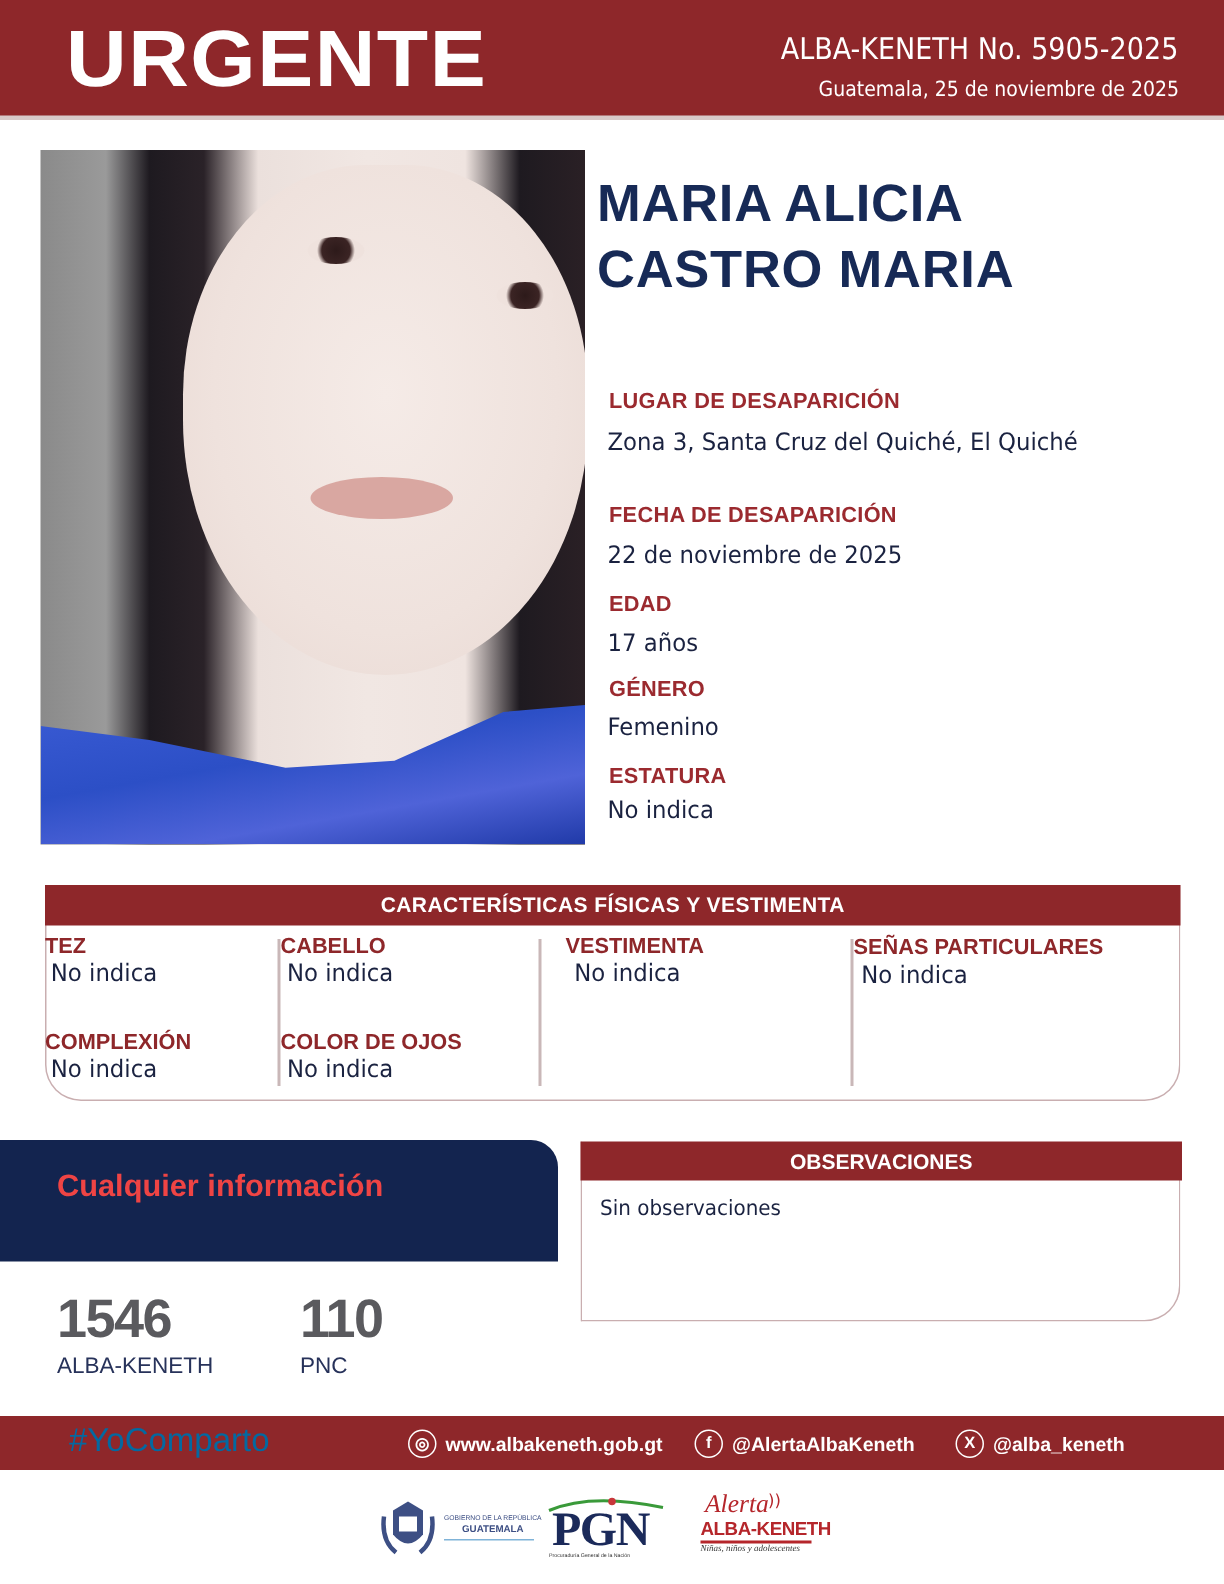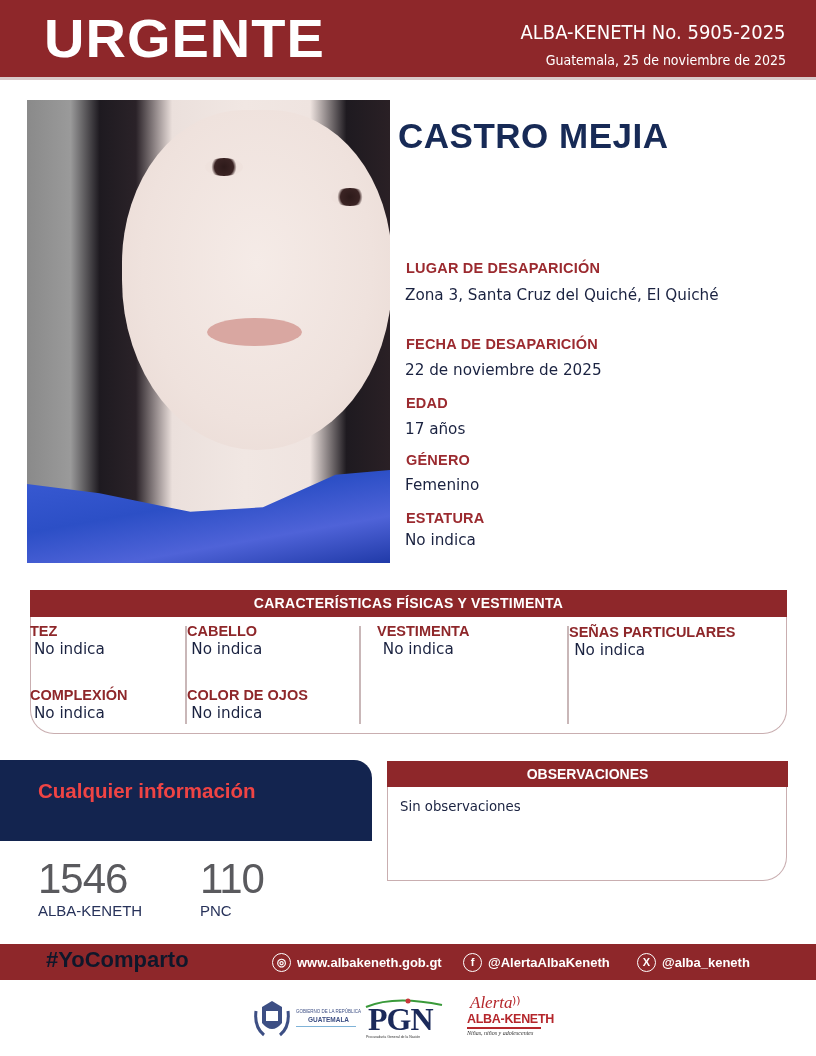--- a/index.html
+++ b/index.html
@@ -18,27 +18,27 @@
   .lbl { font-family: "Liberation Sans", sans-serif; font-weight: 900; font-size: 14.5px; color: #9b2a2f; letter-spacing: 0.2px; }
   .val { font-family: "DejaVu Sans", sans-serif; font-size: 16px; color: #1a2240; transform: scaleX(0.95); transform-origin: left; white-space: nowrap; }
   .charbox { left: 30px; top: 590px; width: 757px; height: 144px; border: 1.5px solid #c9aeb0; border-top: none; border-radius: 0 0 24px 24px; }
   .charhead { left: 30px; top: 590px; width: 757px; height: 27px; background: #8e272a; color: #fff; text-align: center; font-family: "Liberation Sans", sans-serif; font-weight: 700; font-size: 14px; line-height: 27px; letter-spacing: 0.3px; }
   .vdiv { width: 1.5px; background: #c9b7b8; }
   .ctr { }
   .cell-lbl { font-family: "Liberation Sans", sans-serif; font-weight: 900; font-size: 14.5px; color: #8e272a; white-space: nowrap; }
   .cell-val { font-family: "DejaVu Sans", sans-serif; font-size: 16px; color: #1a2240; white-space: nowrap; transform: scaleX(0.95); }
   .contactbox { left: 0; top: 760px; width: 372px; height: 81px; background: #13244f; border-radius: 0 18px 0 0; }
   .contacttxt { left: 38px; top: 780px; font-family: "Liberation Sans", sans-serif; font-weight: 700; font-size: 20.5px; line-height: 22px; color: #ef4444; }
-  .bignum { font-family: "Liberation Sans", sans-serif; font-weight: 400; font-size: 42px; color: #5a5a5e; letter-spacing: -1px; }
+  .bignum { font-family: "Liberation Sans", sans-serif; font-weight: 700; font-size: 36px; color: #5a5a5e; letter-spacing: -1px; }
   .numlbl { font-family: "Liberation Sans", sans-serif; font-size: 15px; color: #27325a; }
   .obsbox { left: 387px; top: 761px; width: 400px; height: 120px; border: 1.5px solid #c9aeb0; border-top: none; border-radius: 0 0 24px 0; }
   .obshead { left: 387px; top: 761px; width: 401px; height: 26px; background: #8e272a; color: #fff; text-align: center; font-family: "Liberation Sans", sans-serif; font-weight: 900; font-size: 14px; line-height: 26px; }
   .obstxt { left: 400px; top: 798px; font-family: "DejaVu Sans", sans-serif; font-size: 14px; color: #1a2240; transform: scaleX(0.95); transform-origin: left; }
   .footer { left: 0; top: 944px; width: 816px; height: 36px; background: #8e272a; }
-  .hashtag { left: 46px; top: 947px; font-family: "Liberation Sans", sans-serif; font-weight: 700; font-size: 22px; color: #0f172a; }
+  .hashtag { left: 46px; top: 947px; font-family: "Liberation Sans", sans-serif; font-weight: 400; font-size: 22px; color: #0369a1; }
   .social { top: 952px; height: 20px; display: flex; align-items: center; gap: 6px; color: #fff; font-family: "Liberation Sans", sans-serif; font-weight: 700; font-size: 13px; }
   .social .ic { width: 19px; height: 19px; border-radius: 50%; border: 1.5px solid #fff; display: inline-flex; align-items: center; justify-content: center; font-size: 11px; font-weight: 700; }
   .logos { top: 995px; height: 50px; }
 </style>
 </head>
 <body>
 
 <div class="abs header"></div>
 <div class="abs urgente">URGENTE</div>
 <div class="abs caseno">ALBA-KENETH No. 5905-2025</div>
@@ -46,21 +46,22 @@
 
 <div class="abs photo" title="Fotografía de la persona desaparecida">
   <div class="face"></div>
   <div class="eye" style="left:178px; top:58px;"></div>
   <div class="eye" style="left:304px; top:88px;"></div>
   <div class="mouth"></div>
   <div class="shirt"></div>
 </div>
 
 <div class="abs name">
-  <div>CASTRO MEJIA</div>
+  <div>MARIA ALICIA</div>
+  <div>CASTRO MARIA</div>
 </div>
 
 <div class="abs lbl" style="left:406px; top:260px;">LUGAR DE DESAPARICIÓN</div>
 <div class="abs val" style="left:405px; top:285px;">Zona 3, Santa Cruz del Quiché, El Quiché</div>
 
 <div class="abs lbl" style="left:406px; top:336px;">FECHA DE DESAPARICIÓN</div>
 <div class="abs val" style="left:405px; top:360px;">22 de noviembre de 2025</div>
 
 <div class="abs lbl" style="left:406px; top:395px;">EDAD</div>
 <div class="abs val" style="left:405px; top:419px;">17 años</div>

